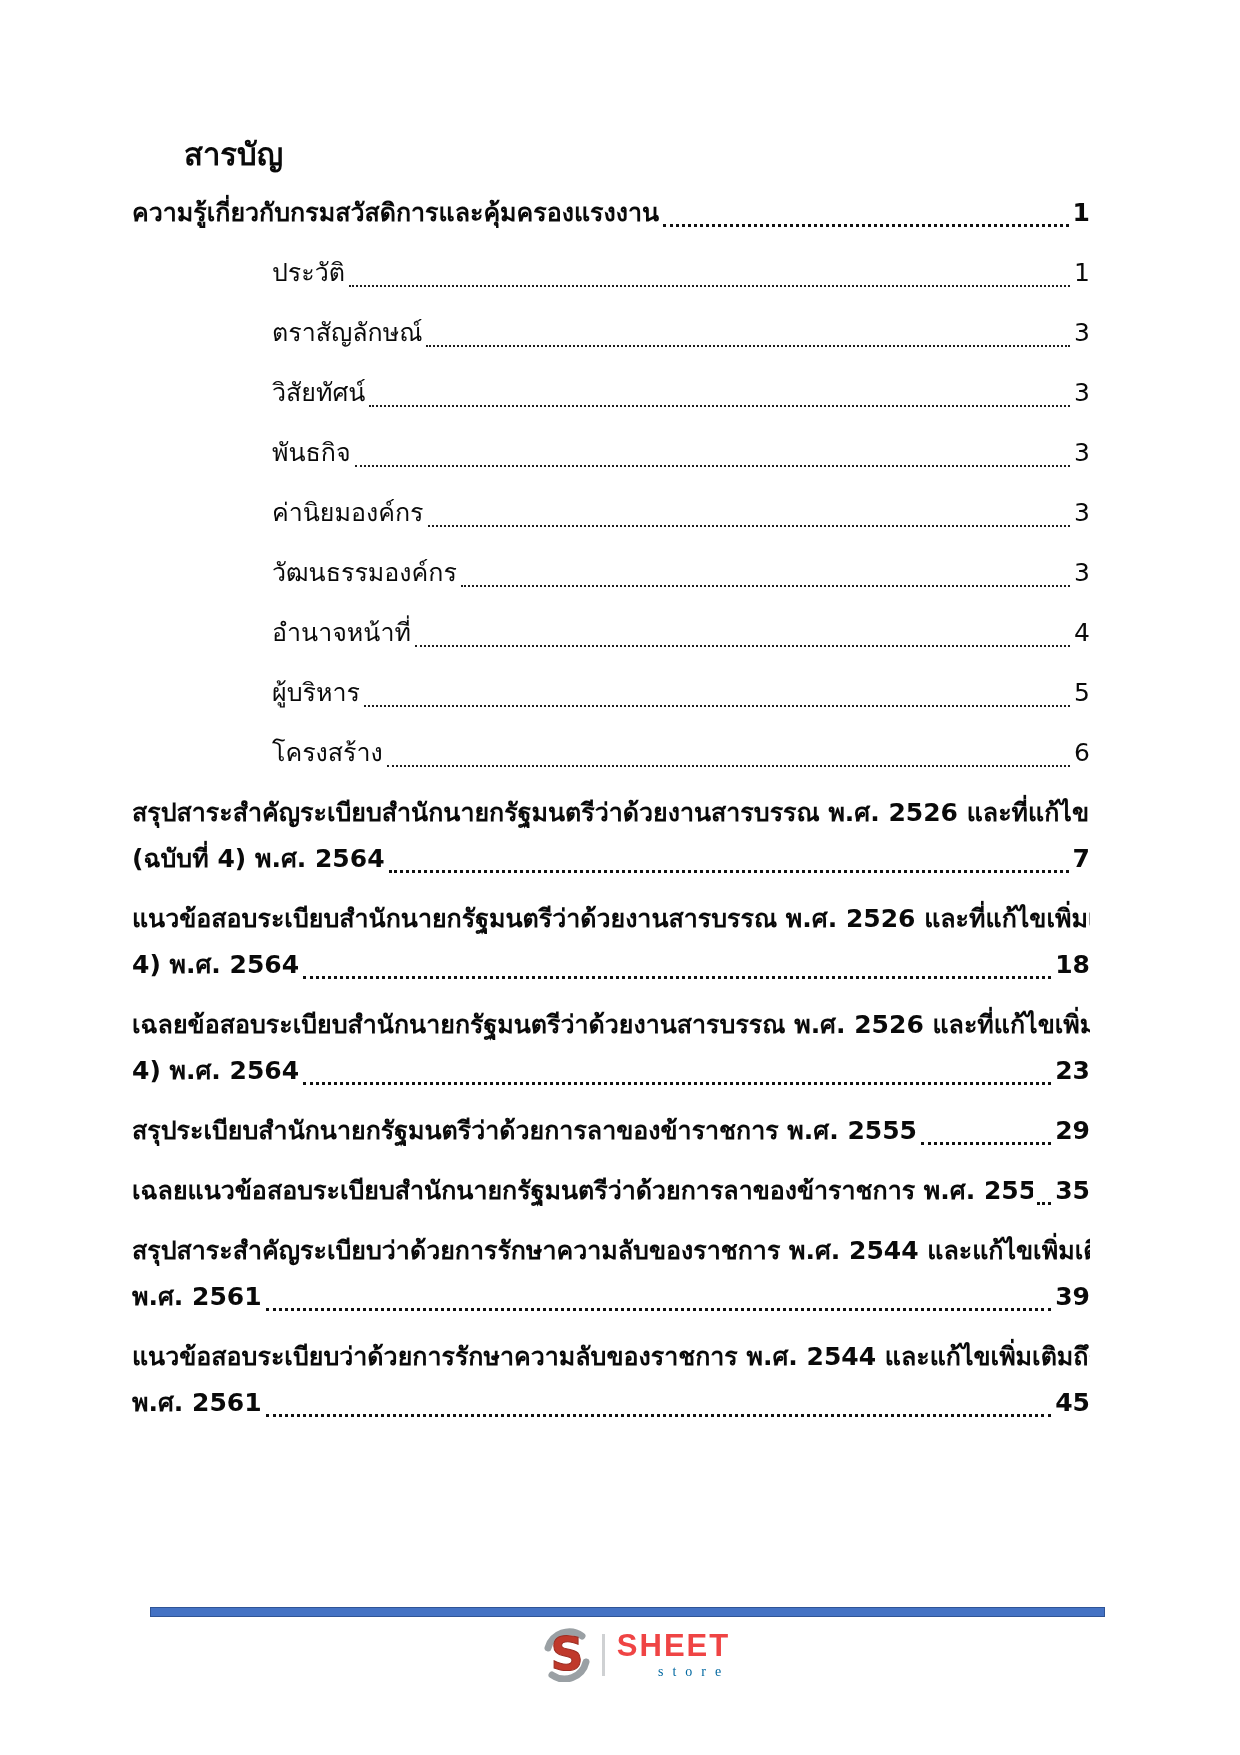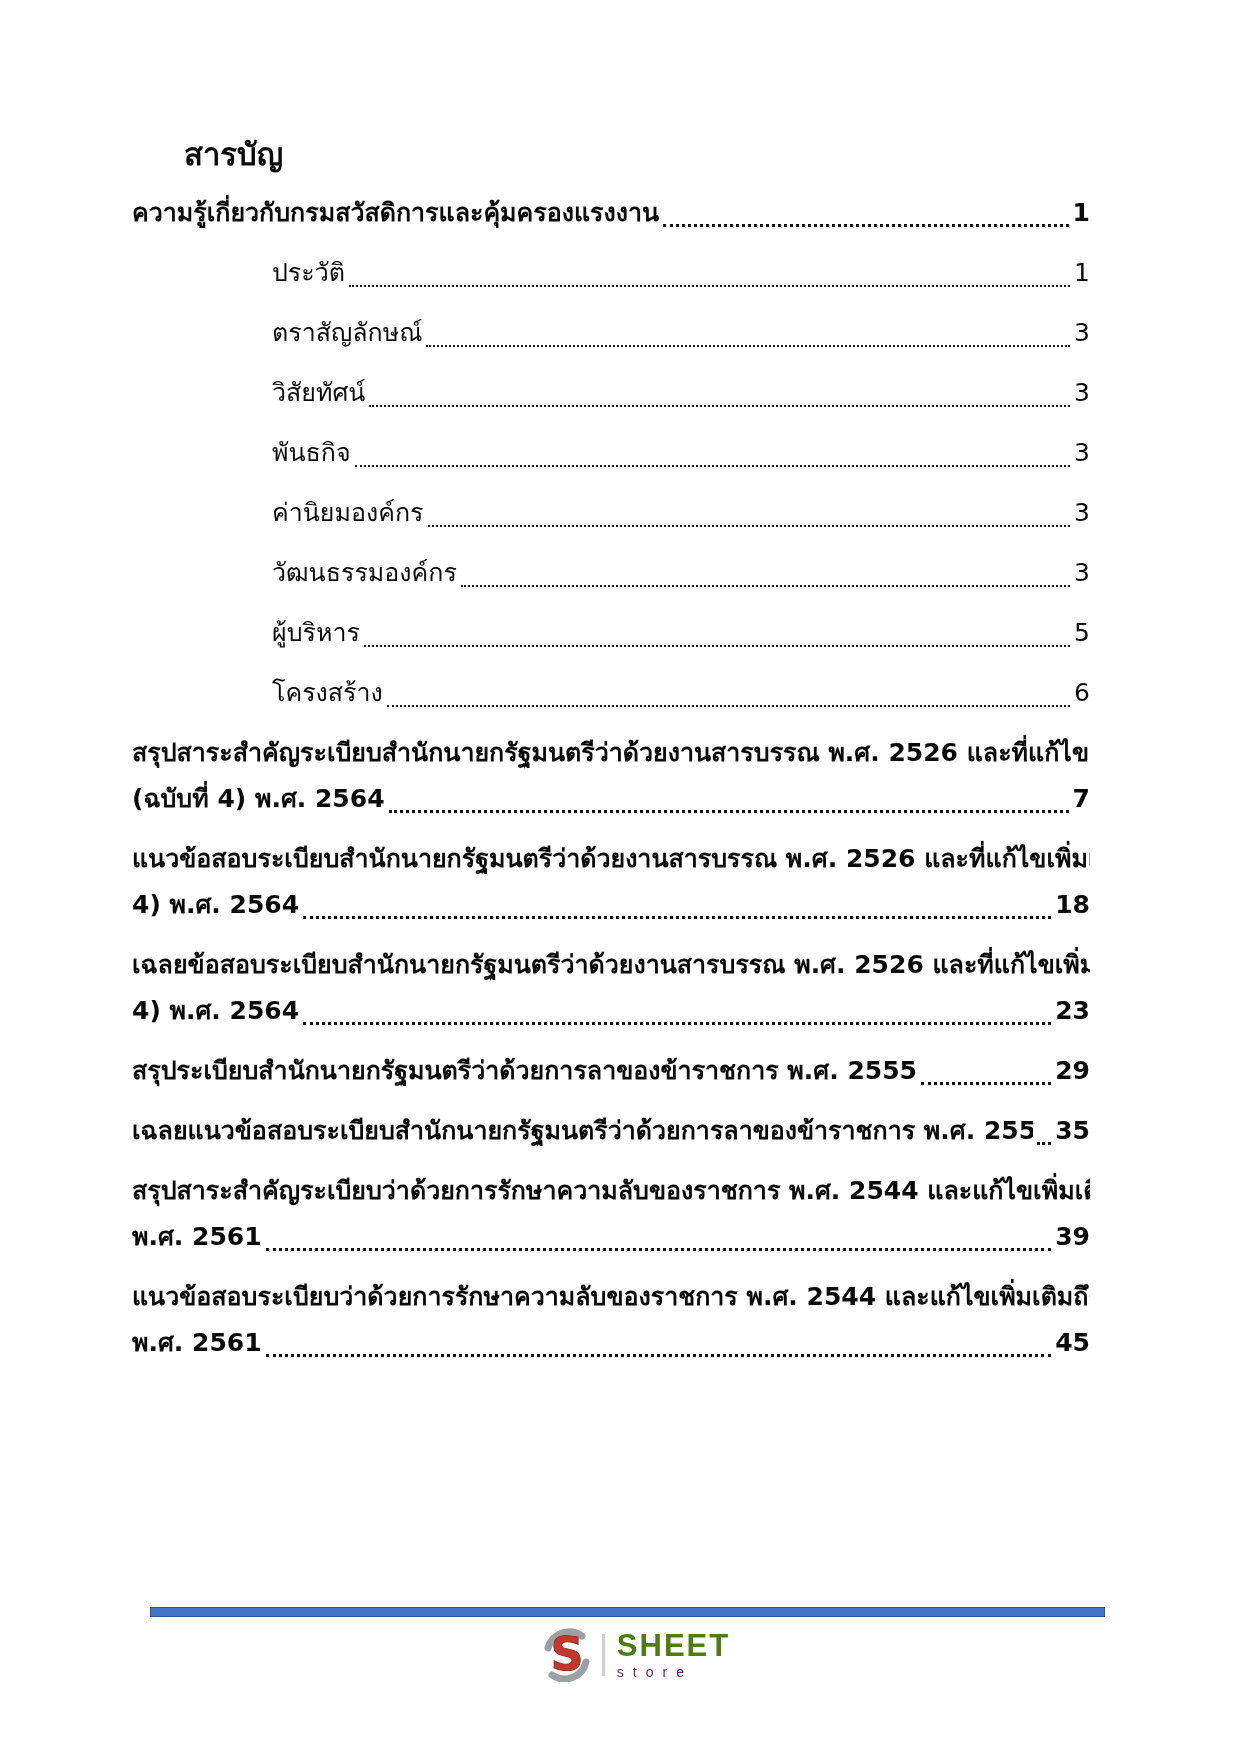--- a/index.html
+++ b/index.html
@@ -57,27 +57,28 @@
     position:absolute;
     left:0; right:0; top:1628px;
     display:flex; justify-content:center;
   }
   .logo-inner { display:flex; align-items:center; transform:translateX(15px); }
   .logo-icon { width:54px; height:54px; }
   .logo-sep { width:3px; height:42px; background:#cfd1d3; margin:0 12px 0 8px; }
   .logo-text { display:flex; flex-direction:column; justify-content:center; }
   .logo-brand {
     font-size:31px; font-weight:bold; letter-spacing:2px;
-    color:#4d7c0f; line-height:32px;
+    color:#ef4444; line-height:32px;
     font-family:"Liberation Sans","DejaVu Sans",sans-serif;
   }
   .logo-sub {
     font-size:14px; letter-spacing:9px;
-    color:#701a75; line-height:16px; margin-top:2px;
-    font-family:Liberation Sans, sans-serif;
+    color:#0369a1; line-height:16px; margin-top:2px;
+    font-family:Liberation Serif, serif;
+    text-align:right;
   }
 </style>
 </head>
 <body>
 
 <div class="page">
 
   <div class="content">
     <div class="toc-title">สารบัญ</div>
 
@@ -123,20 +124,27 @@
             <span class="t">ค่านิยมองค์กร</span>
             <span class="dots"></span>
             <span class="pg">3</span>
           </div>
         </div>
         <div class="entry indent">
           <div class="row last">
             <span class="t">วัฒนธรรมองค์กร</span>
             <span class="dots"></span>
             <span class="pg">3</span>
+          </div>
+        </div>
+        <div class="entry indent">
+          <div class="row last">
+            <span class="t">อำนาจหน้าที่</span>
+            <span class="dots"></span>
+            <span class="pg">4</span>
           </div>
         </div>
         <div class="entry indent">
           <div class="row last">
             <span class="t">ผู้บริหาร</span>
             <span class="dots"></span>
             <span class="pg">5</span>
           </div>
         </div>
         <div class="entry indent">

